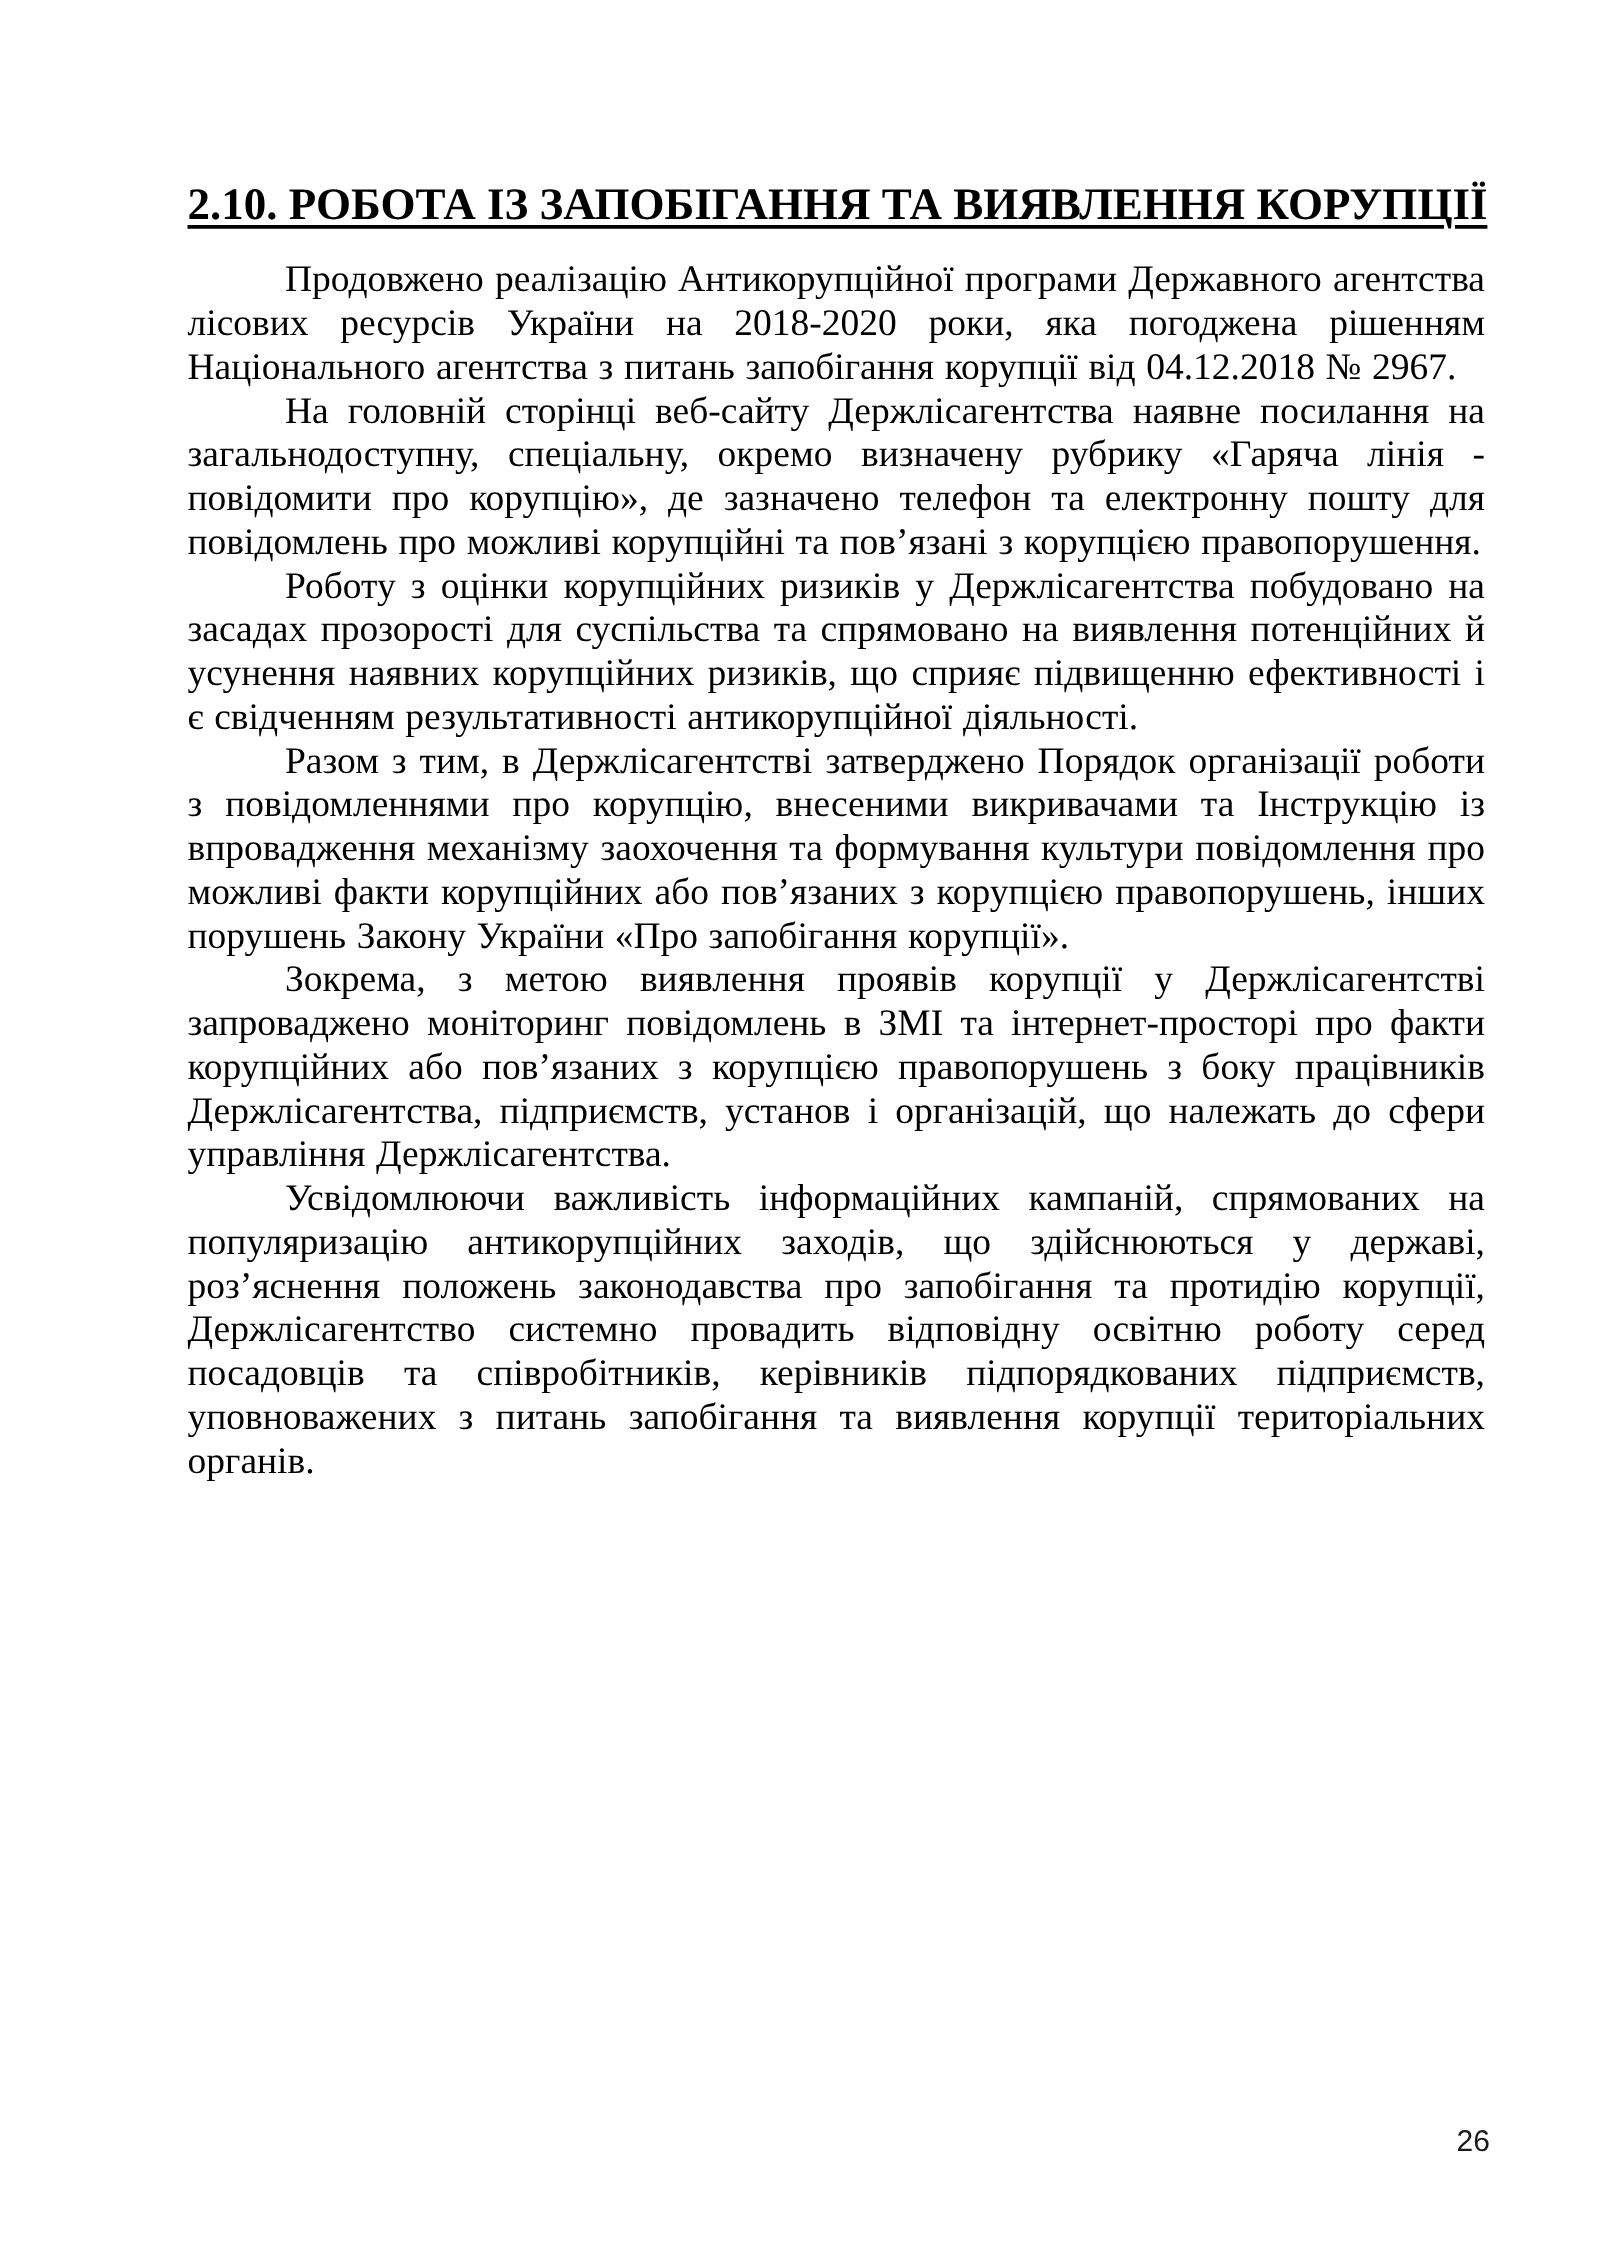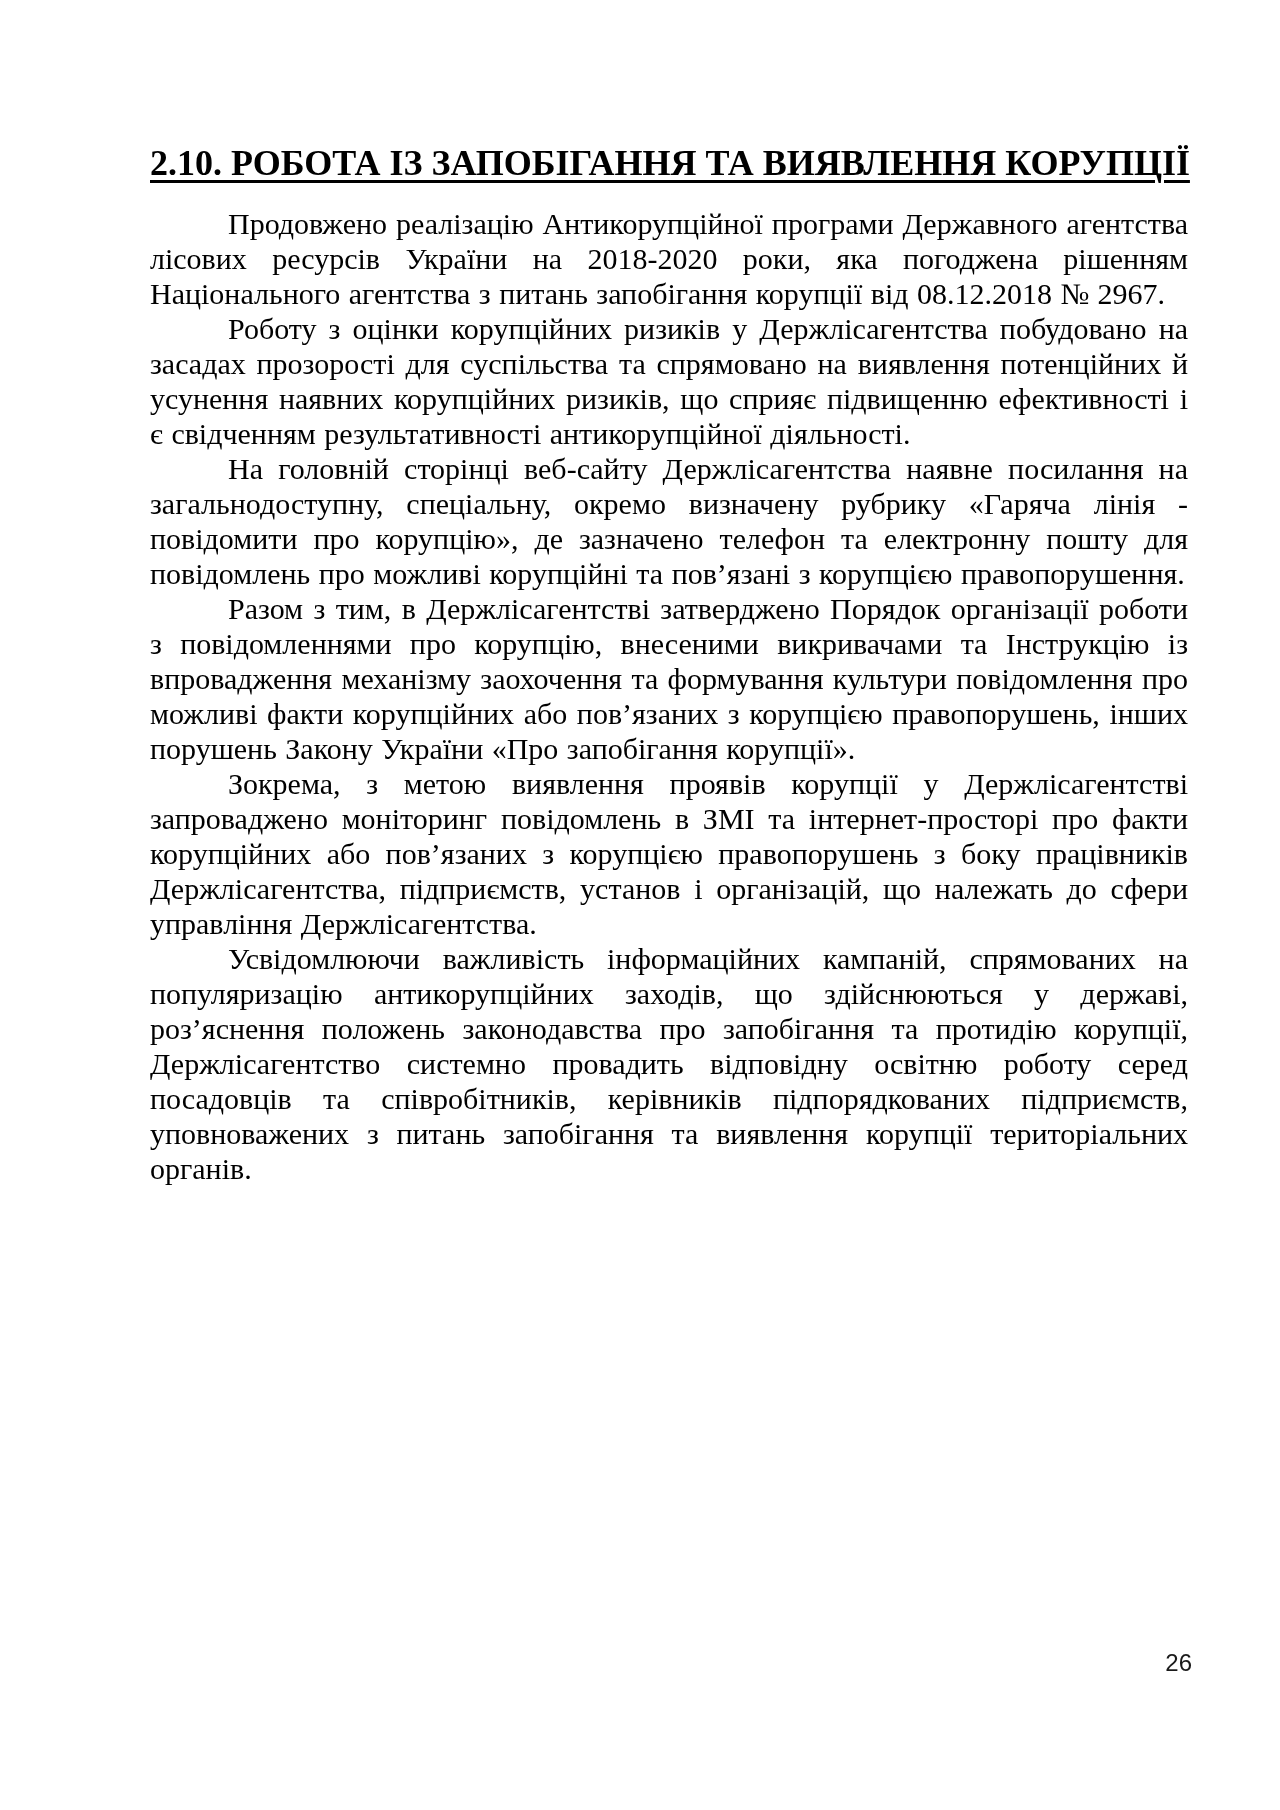--- a/index.html
+++ b/index.html
@@ -33,40 +33,40 @@
   .body-par {
     margin: 0;
     font-size: 30px;
     line-height: 35px;
     text-align: justify;
     text-indent: 78px;
     word-spacing: 1px;
   }
   .page-number {
     position: absolute;
-    top: 1649px;
+    top: 1700px;
     right: 88px;
     font-family: "Liberation Sans", sans-serif;
     font-size: 24px;
     line-height: 28px;
     color: #1a1a1a;
   }
 </style>
 </head>
 <body>
 
 <div class="page">
 
   <h1 class="heading">2.10. РОБОТА ІЗ ЗАПОБІГАННЯ ТА ВИЯВЛЕННЯ КОРУПЦІЇ</h1>
 
-  <p class="body-par">Продовжено реалізацію Антикорупційної програми Державного агентства лісових ресурсів України на 2018-2020 роки, яка погоджена рішенням Національного агентства з питань запобігання корупції від 08.12.2018 № 2967.</p>
+  <p class="body-par">Продовжено реалізацію Антикорупційної програми Державного агентства лісових ресурсів України на 2018-2020 роки, яка погоджена рішенням Національного агентства з питань запобігання корупції від 04.12.2018 № 2967.</p>
+
+  <p class="body-par">На головній сторінці веб-сайту Держлісагентства наявне посилання на загальнодоступну, спеціальну, окремо визначену рубрику «Гаряча лінія - повідомити про корупцію», де зазначено телефон та електронну пошту для повідомлень про можливі корупційні та пов’язані з корупцією правопорушення.</p>
 
   <p class="body-par">Роботу з оцінки корупційних ризиків у Держлісагентства побудовано на засадах прозорості для суспільства та спрямовано на виявлення потенційних й усунення наявних корупційних ризиків, що сприяє підвищенню ефективності і є свідченням результативності антикорупційної діяльності.</p>
-
-  <p class="body-par">На головній сторінці веб-сайту Держлісагентства наявне посилання на загальнодоступну, спеціальну, окремо визначену рубрику «Гаряча лінія - повідомити про корупцію», де зазначено телефон та електронну пошту для повідомлень про можливі корупційні та пов’язані з корупцією правопорушення.</p>
 
   <p class="body-par">Разом з тим, в Держлісагентстві затверджено Порядок організації роботи з повідомленнями про корупцію, внесеними викривачами та Інструкцію із впровадження механізму заохочення та формування культури повідомлення про можливі факти корупційних або пов’язаних з корупцією правопорушень, інших порушень Закону України «Про запобігання корупції».</p>
 
   <p class="body-par">Зокрема, з метою виявлення проявів корупції у Держлісагентстві запроваджено моніторинг повідомлень в ЗМІ та інтернет-просторі про факти корупційних або пов’язаних з корупцією правопорушень з боку працівників Держлісагентства, підприємств, установ і організацій, що належать до сфери управління Держлісагентства.</p>
 
 
 
   <p class="body-par">Усвідомлюючи важливість інформаційних кампаній, спрямованих на популяризацію антикорупційних заходів, що здійснюються у державі, роз’яснення положень законодавства про запобігання та протидію корупції, Держлісагентство системно провадить відповідну освітню роботу серед посадовців та співробітників, керівників підпорядкованих підприємств, уповноважених з питань запобігання та виявлення корупції територіальних органів.</p>
 
   <div class="page-number">26</div>

